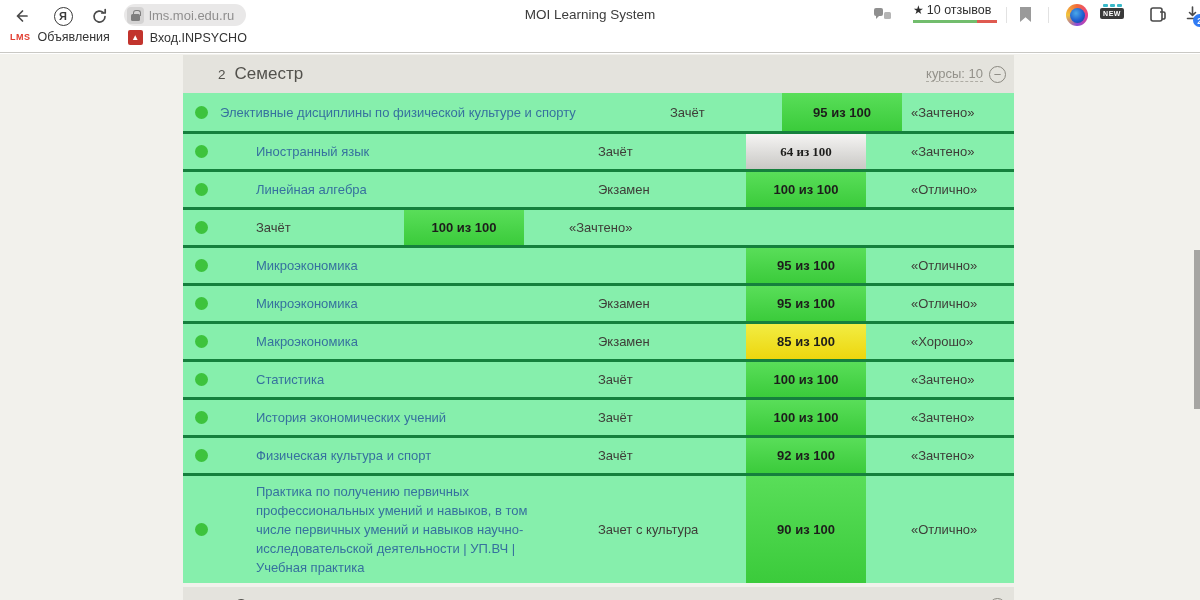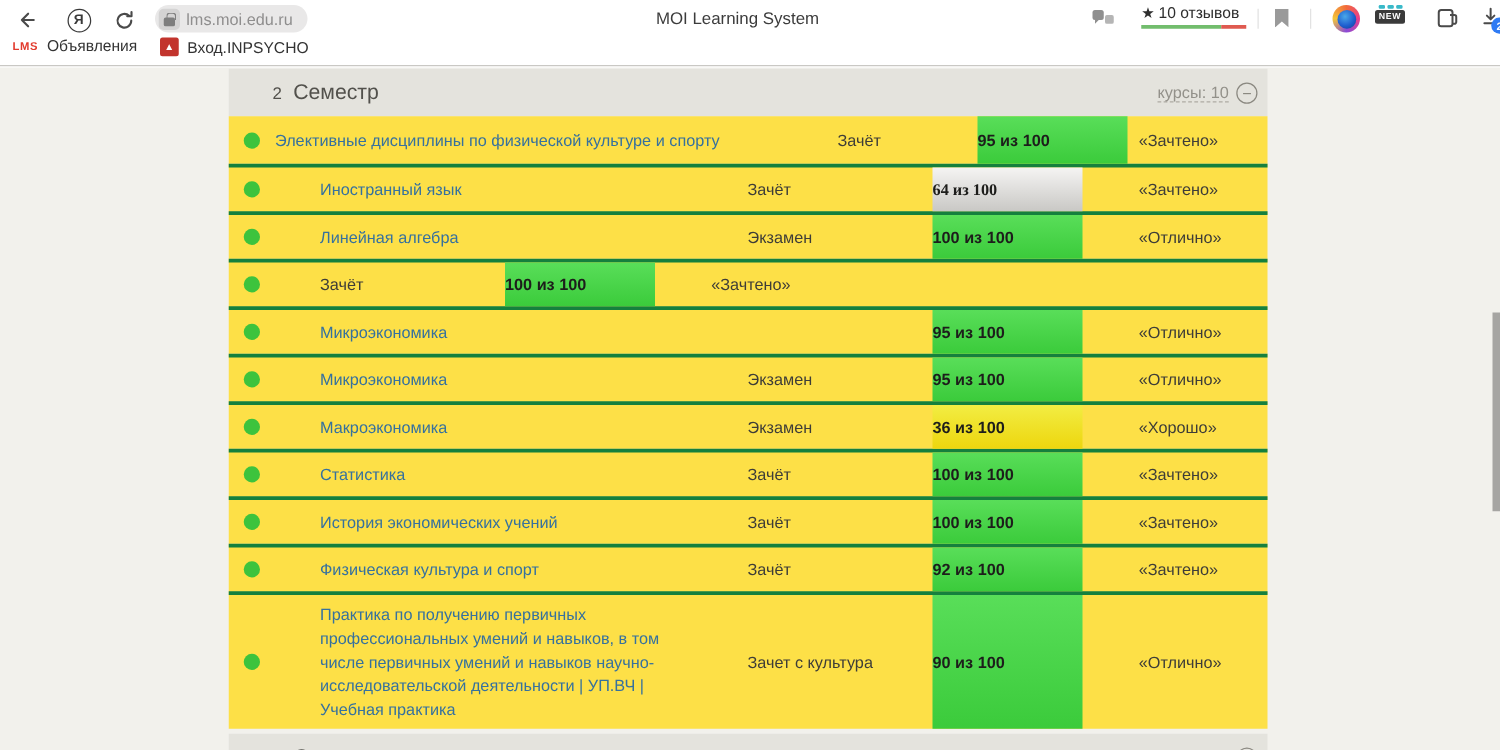--- a/index.html
+++ b/index.html
@@ -53,28 +53,28 @@
   .page { position:absolute; top:54px; left:0; width:1200px; height:546px; background:#f2f1ec; }
   .sections { position:absolute; left:183px; top:1px; width:831px; }
 
   .section-header { height:38px; background:#e4e3dd; display:flex; align-items:center; padding:0 8px 0 35px; }
   .section-num { font-size:13.5px; color:#52514c; margin-right:9px; }
   .section-title { font-size:17px; color:#52514c; flex:1; }
   .courses-link { font-size:13px; color:#93918a; border-bottom:1px dashed #aeaca4; cursor:pointer; line-height:15px; }
   .toggle-circle { width:17px; height:17px; border:1.4px solid #8a8880; border-radius:50%; color:#8a8880; font-size:13px; line-height:13px; display:flex; align-items:center; justify-content:center; margin-left:6px; cursor:pointer; }
 
   .rows { margin-bottom:4px; }
-  .row { display:flex; align-items:center; background:#fde047; min-height:38px; }
+  .row { display:flex; align-items:center; background:#86efac; min-height:38px; }
   .row + .row { border-top:3px solid #15803d;gap:36px; }
   .dot-cell { width:37px; display:flex; justify-content:center; flex:none; }
   .dot { width:13px; height:13px; border-radius:50%; background:#3dc33d; }
   .name-cell { flex:1; padding:6px 30px 6px 0; }
   .course-link { font-size:13px; line-height:19px; color:#36719e; text-decoration:none; cursor:pointer; }
   .type-cell { width:112px; flex:none; font-size:13px; line-height:19px; color:#3e3d38; padding-right:6px; }
-  .badge-cell { width:120px; flex:none; align-self:stretch; display:flex; align-items:center; 
+  .badge-cell { width:120px; flex:none; align-self:stretch; display:flex; align-items:center; justify-content:center;
                 font-size:13px; font-weight:bold; color:#1d1d1b; }
   .badge-green { background:linear-gradient(180deg,#59de59,#3bcb3b); }
   .badge-gray  { background:linear-gradient(180deg,#f5f4f3,#c9c8c5);font-family:Liberation Serif, serif; }
   .badge-yellow{ background:linear-gradient(180deg,#f2ed43,#edd60e); }
   .grade-cell { width:112px; flex:none; font-size:13px; color:#3e3d38; padding-left:9px; }
 
   .scroll-thumb { position:absolute; right:0; top:196px; width:6px; height:159px; background:#a6a5a2; cursor:pointer; }
 </style>
 </head>
 <body>
@@ -243,21 +243,21 @@
   </div>
         <div class="row">
     <div class="dot-cell">
       <span class="dot"></span>
     </div>
     <div class="name-cell">
       <a class="course-link">Макроэкономика</a>
     </div>
     <div class="type-cell">Экзамен</div>
     <div class="badge-cell badge-yellow">
-      <span>36 из 100</span>
+      <span>85 из 100</span>
     </div>
     <div class="grade-cell">«Хорошо»</div>
   </div>
         <div class="row">
     <div class="dot-cell">
       <span class="dot"></span>
     </div>
     <div class="name-cell">
       <a class="course-link">Статистика</a>
     </div>

